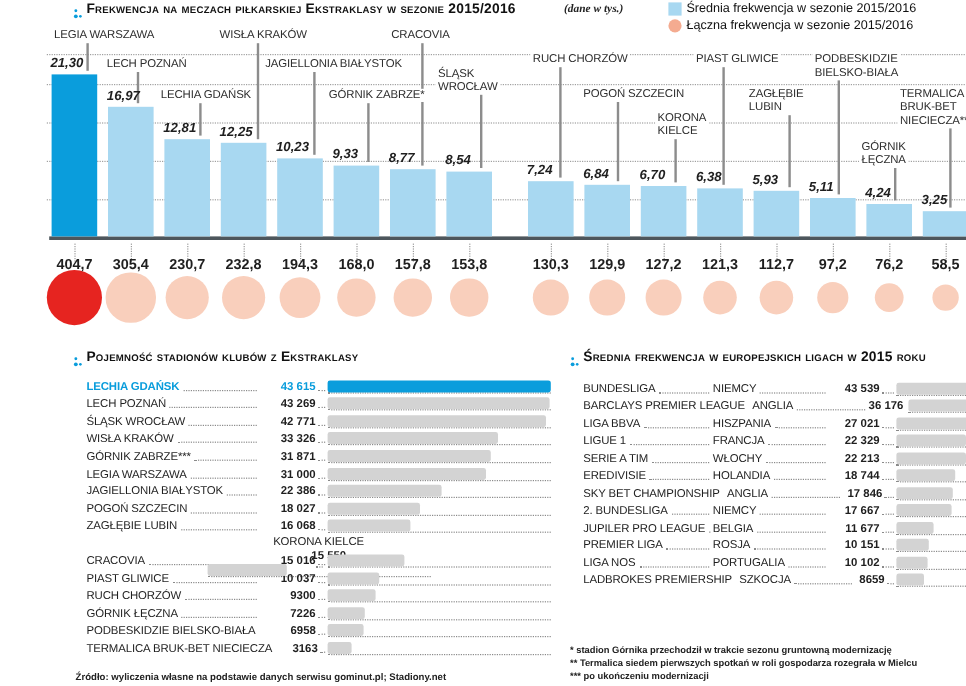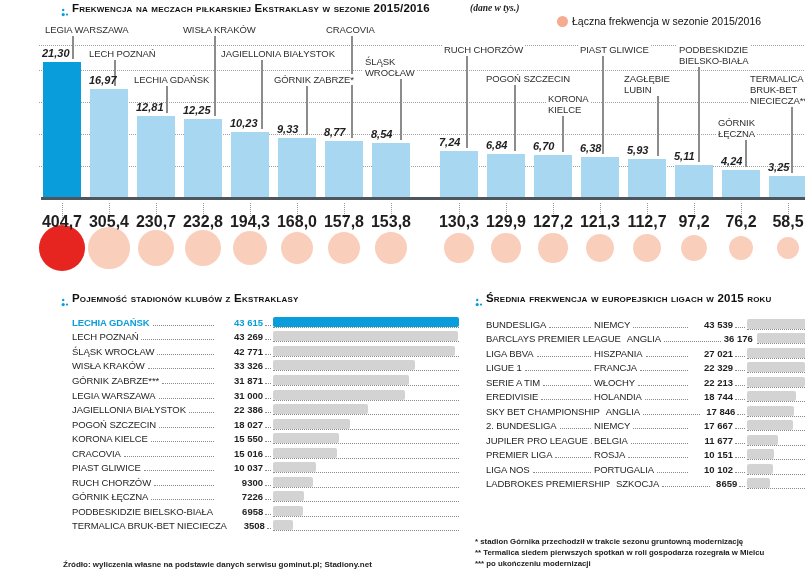--- a/index.html
+++ b/index.html
@@ -13,21 +13,21 @@
   .gridline{position:absolute;left:10px;right:8px;border-top:1px dotted #a0a0a0;height:0;z-index:1;}
   .baseline{position:absolute;background:#4d565c;z-index:2;}
   .bar{position:absolute;z-index:2;}
   .bar-value{position:absolute;font-weight:bold;font-size:11px;z-index:4;white-space:nowrap;font-style:italic;}
   .club-label{position:absolute;font-size:9.5px;line-height:11px;color:#2e2e2e;background:#fff;
               padding:0 2px;z-index:3;white-space:nowrap;letter-spacing:-.1px;}
   .club-label span{display:block;}
   .leader{position:absolute;width:2px;background:#8c8c8c;z-index:2;}
   .connector{position:absolute;width:0;border-left:1px dotted #9a9a9a;z-index:1;}
   .total-circle{position:absolute;border-radius:50%;z-index:2;}
-  .total-value{position:absolute;font-weight:bold;font-size:16px;text-align:center;width:48px;z-index:3;}
+  .total-value{position:absolute;font-weight:bold;font-size:12px;text-align:center;width:48px;z-index:3;}
   .units-note{font-style:italic;font-size:9.5px;color:#222;font-family:"Liberation Serif",serif;font-weight:bold;}
   
   .legend-item{position:absolute;display:flex;align-items:center;gap:4px;font-size:10.5px;color:#111;}
   .swatch-square{width:11px;height:11px;background:#a8d8f1;flex:none;}
   .swatch-circle{width:11px;height:11px;border-radius:50%;background:#f4ab90;flex:none;}
   
   .rowchart .row{display:flex;align-items:center;position:relative;}
   .rowchart .name{font-size:9.5px;letter-spacing:-.1px;white-space:nowrap;color:#1f1f1f;}
   .rowchart .dots{flex:1;border-bottom:1px dotted #8a8a8a;height:0;margin:0 3px;position:relative;top:3px;}
   .rowchart .val{font-weight:bold;font-size:9.5px;text-align:right;white-space:nowrap;color:#1f1f1f;}
@@ -50,20 +50,24 @@
     <span class="abs" style="left:3px;top:4px;">
       <svg class="bullet" viewBox="0 0 8 12">
           <circle cx="2.2" cy="4" r="1.2" fill="#0a9ddc"></circle>
           <circle cx="2.2" cy="8.6" r="1.6" fill="#0a9ddc"></circle>
           <circle cx="6" cy="8.6" r="1.1" fill="#0a9ddc"></circle>
         </svg>
     </span>
     <div class="abs sec-title" style="left:14px;top:2px;">Frekwencja na meczach piłkarskiej Ekstraklasy w sezonie 2015/2016</div>
     <div class="abs units-note" style="left:412px;top:3px;">(dane w tys.)</div>
 
+    <div class="legend-item" style="left:528px;top:1px;">
+      <span class="swatch-square"></span>
+      <span>Średnia frekwencja w sezonie 2015/2016</span>
+    </div>
     <div class="legend-item" style="left:528px;top:15px;">
       <span class="swatch-circle"></span>
       <span>Łączna frekwencja w sezonie 2015/2016</span>
     </div>
 
     <div id="top-plot">
         <div class="gridline" style="top: 45px;"></div>
         <div class="gridline" style="top: 70px;"></div>
         <div class="gridline" style="top: 102px;"></div>
         <div class="gridline" style="top: 134px;"></div>
@@ -299,20 +303,29 @@
         <div class="row" style="height: 14.55px;">
           <span class="name">POGOŃ SZCZECIN</span>
           <span class="dots"></span>
           <span class="val" style="width:46px">18 027</span>
           <span class="gapdots" style="width:6px"></span>
           <span class="track" style="width:186px">
             <span class="hbar" style="width: 77px;"></span>
           </span>
         </div>
         <div class="row" style="height: 14.55px;">
+          <span class="name">ZAGŁĘBIE LUBIN</span>
+          <span class="dots"></span>
+          <span class="val" style="width:46px">16 068</span>
+          <span class="gapdots" style="width:6px"></span>
+          <span class="track" style="width:186px">
+            <span class="hbar" style="width: 69px;"></span>
+          </span>
+        </div>
+        <div class="row" style="height: 14.55px; flex-direction: column;">
           <span class="name">KORONA KIELCE</span>
           <span class="dots"></span>
           <span class="val" style="width:46px">15 550</span>
           <span class="gapdots" style="width:6px"></span>
           <span class="track" style="width:186px">
             <span class="hbar" style="width: 66px;"></span>
           </span>
         </div>
         <div class="row" style="height: 14.55px;">
           <span class="name">CRACOVIA</span>
@@ -355,21 +368,21 @@
           <span class="dots"></span>
           <span class="val" style="width:46px">6958</span>
           <span class="gapdots" style="width:6px"></span>
           <span class="track" style="width:186px">
             <span class="hbar" style="width: 30px;"></span>
           </span>
         </div>
         <div class="row" style="height: 14.55px;">
           <span class="name">TERMALICA BRUK-BET NIECIECZA</span>
           <span class="dots"></span>
-          <span class="val" style="width:46px">3508</span>
+          <span class="val" style="width:46px">3163</span>
           <span class="gapdots" style="width:6px"></span>
           <span class="track" style="width:186px">
             <span class="hbar" style="width: 20px;"></span>
           </span>
         </div>
       </div>
     <div class="abs source" style="left:3px;top:268px;">Źródło: wyliczenia własne na podstawie danych serwisu gominut.pl; Stadiony.net</div>
   </div>
 
   <div id="leagues" class="abs rowchart" style="left:417px;top:292px;width:386px;height:280px;">

